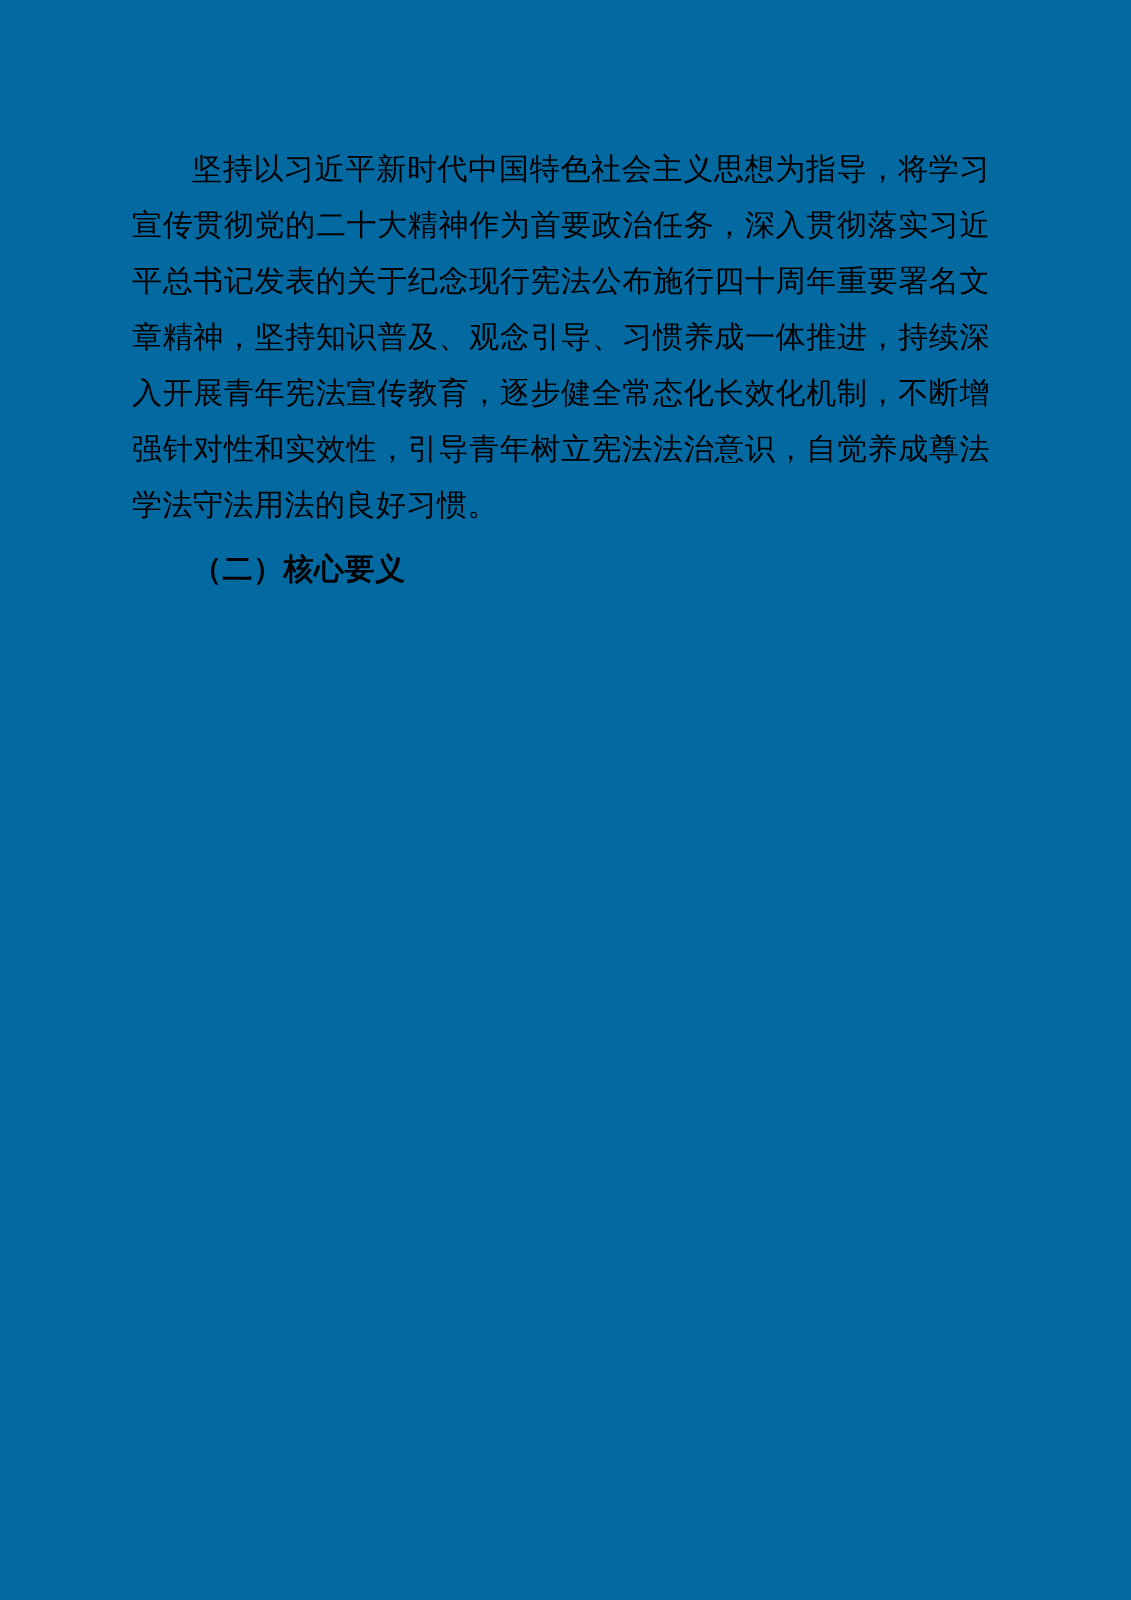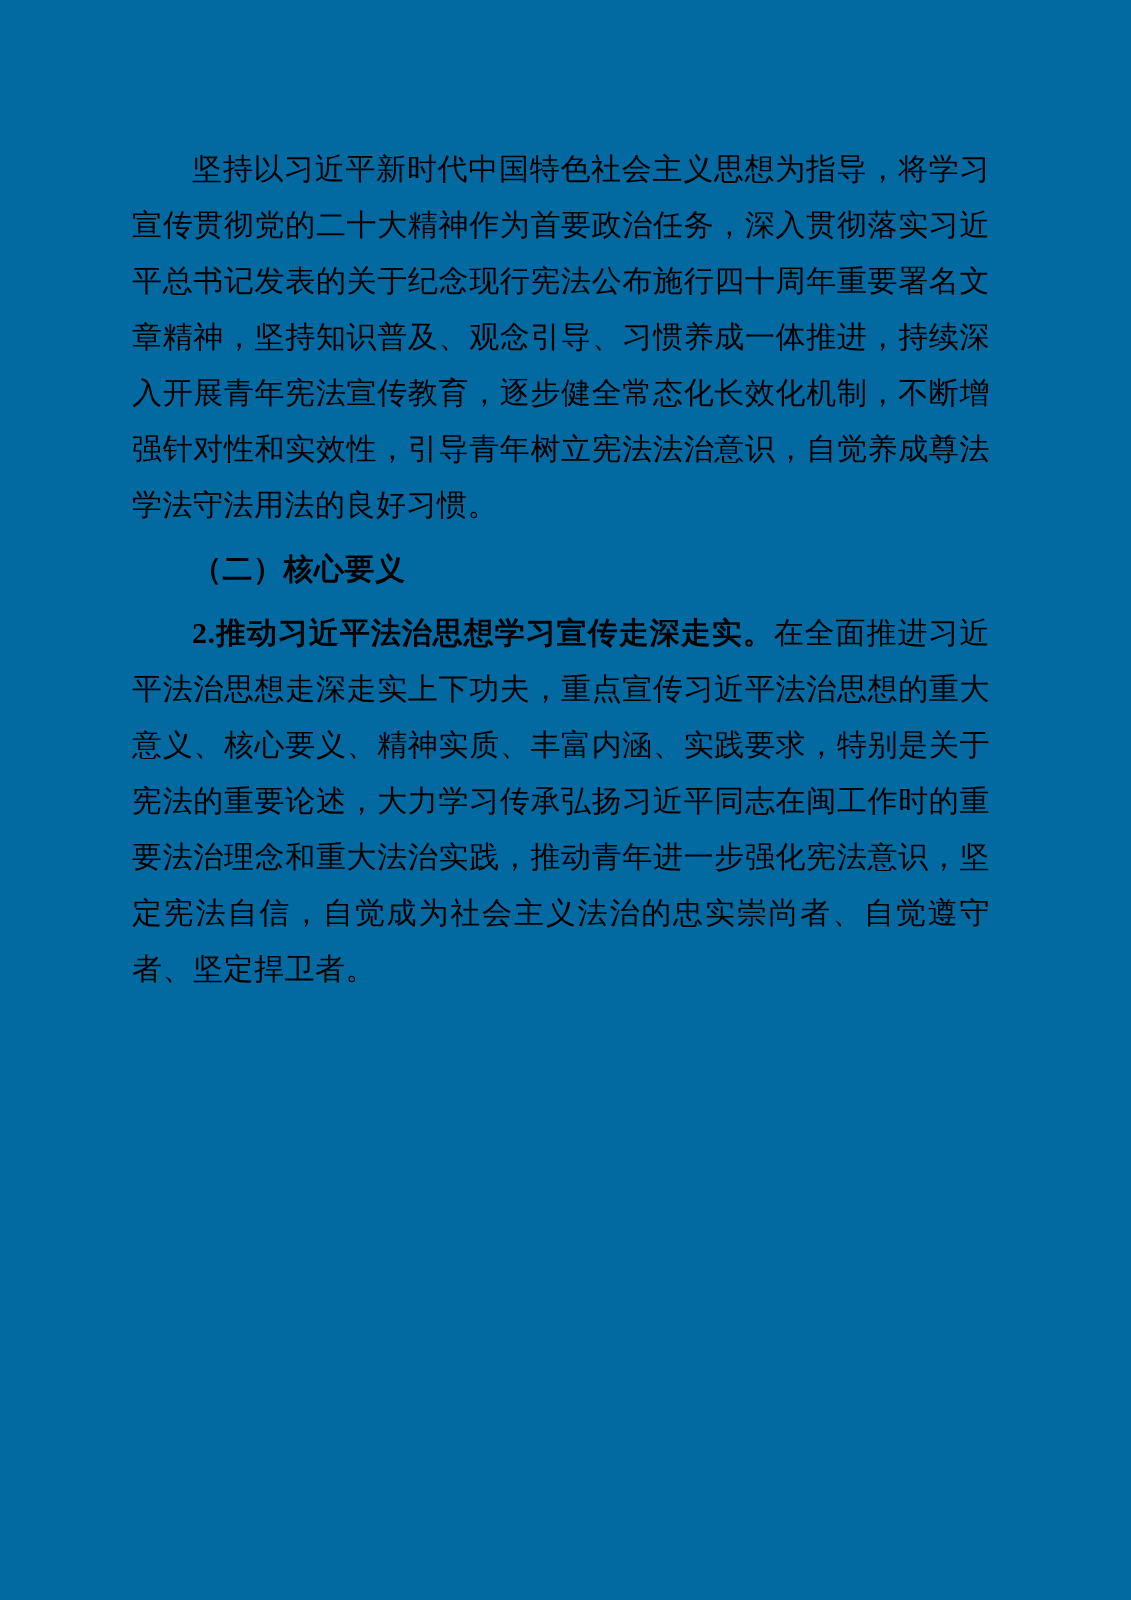--- a/index.html
+++ b/index.html
@@ -40,15 +40,14 @@
     font-weight: bold;
   }
 </style>
 </head>
 <body>
 
 <div class="page">
   <div class="content">
     <p>坚持以习近平新时代中国特色社会主义思想为指导，将学习宣传贯彻党的二十大精神作为首要政治任务，深入贯彻落实习近平总书记发表的关于纪念现行宪法公布施行四十周年重要署名文章精神，坚持知识普及、观念引导、习惯养成一体推进，持续深入开展青年宪法宣传教育，逐步健全常态化长效化机制，不断增强针对性和实效性，引导青年树立宪法法治意识，自觉养成尊法学法守法用法的良好习惯。</p>
     <p class="section-heading">（二）核心要义</p>
-    <p><span class="item-lead">2.推动习近平法治思想学习宣传走深走实。</span><span>在全面推进习近平法治思想走深走实上下功夫，重点宣传习近平法治思想的重大意义、核心要义、精神实质、丰富内涵、实践要求，特别是关于宪法的重要论述，大力学习传承弘扬习近平同志在闽工作时的重要法治理念和重大法治实践，推动青年进一步强化宪法意识，坚定宪法自信，自觉成为社会主义法治的忠实崇尚者、自觉遵守者、坚定捍卫者。</span></p>
   </div>
 </div>
 
 </body></html>

